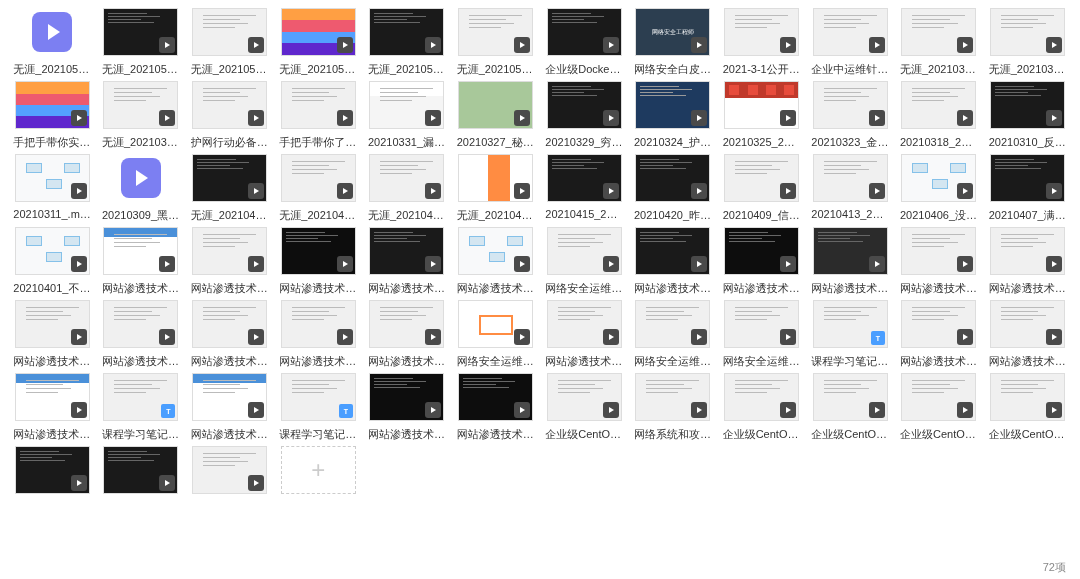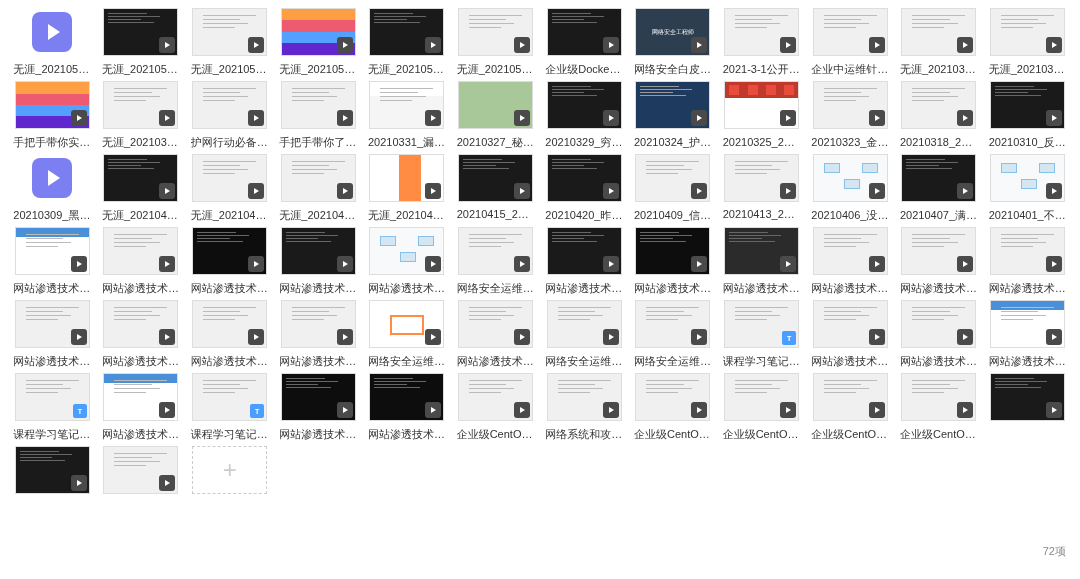--- a/index.html
+++ b/index.html
@@ -23,21 +23,21 @@
 .thumb.term { background: #2b2b2b; }
 .thumb.empty { border: 1px dashed #ccc; background: #fff; }
 .play-badge { position: absolute; bottom: 2px; right: 2px; width: 16px; height: 16px; background: #4a4a4a; border-radius: 3px; display: flex; align-items: center; justify-content: center; }
 .play-badge::after { content: ''; width: 0; height: 0; border-left: 5px solid #fff; border-top: 3px solid transparent; border-bottom: 3px solid transparent; margin-left: 1px; }
 .txt-badge { position: absolute; bottom: 2px; right: 2px; width: 14px; height: 14px; background: #4a9eff; border-radius: 2px; display: flex; align-items: center; justify-content: center; color: #fff; font-size: 7px; font-weight: bold; }
 .txt-badge::after { content: 'T'; }
 .vid-icon { width: 40px; height: 40px; background: #7c7ff2; border-radius: 8px; display: flex; align-items: center; justify-content: center; }
 .vid-icon::after { content: ''; width: 0; height: 0; border-left: 12px solid #fff; border-top: 8px solid transparent; border-bottom: 8px solid transparent; margin-left: 3px; }
 .label { font-size: 11px; color: #333; margin-top: 6px; max-width: 78px; white-space: nowrap; overflow: hidden; text-overflow: ellipsis; text-align: center; }
 .plus { font-size: 24px; color: #ccc; font-weight: 300; }
-.statusbar { position: absolute; bottom: 20px; right: 14px; font-size: 11px; color: #888; }
+.statusbar { position: absolute; bottom: 4px; right: 14px; font-size: 11px; color: #888; }
 .lines { position: absolute; top: 4px; left: 4px; right: 4px; }
 .lines span { display: block; height: 1px; background: #999; margin-bottom: 2px; }
 .thumb.dark .lines span, .thumb.code .lines span, .thumb.term .lines span { background: #666; }
 .flownode { position: absolute; width: 16px; height: 10px; background: #d4e6f1; border: 1px solid #85c1e9; }
 .redbadge { position: absolute; top: 0; left: 0; right: 0; height: 16px; background: #c0392b; display:flex; justify-content:space-around; align-items:center; }
 .redbadge span { width:10px; height:10px; background:#e74c3c; }
 .navytext { color: #fff; font-size: 6px; text-align: center; padding: 4px; }
 .docpad { position:absolute; top:6px; left:10px; right:10px; }
 .docpad span { display:block; height:1px; background:#bbb; margin-bottom:3px; }
 </style>
@@ -298,200 +298,209 @@
           <span style="width:60%"></span>
           <span style="width:80%"></span>
           <span style="width:50%"></span>
           <span style="width:70%"></span>
         </div>
         <div class="play-badge"></div>
       </div>
       <div class="label">20210310_反黑...</div>
     </div>
     <div class="item">
-      <div class="thumb vidicon" style="border: none; background: transparent;">
-        <div class="vid-icon"></div>
-      </div>
-      <div class="label">20210309_黑客...</div>
-    </div>
-    <div class="item">
-      <div class="thumb dark">
-        <div class="lines">
-          <span style="width:60%"></span>
-          <span style="width:80%"></span>
-          <span style="width:50%"></span>
-          <span style="width:70%"></span>
-        </div>
-        <div class="play-badge"></div>
-      </div>
-      <div class="label">无涯_20210424_...</div>
-    </div>
-    <div class="item">
-      <div class="thumb gray">
-        <div class="docpad">
-          <span></span>
-          <span style="width:70%"></span>
-          <span style="width:85%"></span>
-          <span style="width:60%"></span>
-        </div>
-        <div class="play-badge"></div>
-      </div>
-      <div class="label">无涯_20210423_...</div>
-    </div>
-    <div class="item">
-      <div class="thumb gray">
-        <div class="docpad">
-          <span></span>
-          <span style="width:70%"></span>
-          <span style="width:85%"></span>
-          <span style="width:60%"></span>
-        </div>
-        <div class="play-badge"></div>
-      </div>
-      <div class="label">无涯_20210423,...</div>
-    </div>
-    <div class="item">
-      <div class="thumb banner">
-        <div class="play-badge"></div>
-      </div>
-      <div class="label">无涯_20210402_...</div>
-    </div>
-    <div class="item">
-      <div class="thumb dark">
-        <div class="lines">
-          <span style="width:60%"></span>
-          <span style="width:80%"></span>
-          <span style="width:50%"></span>
-          <span style="width:70%"></span>
-        </div>
-        <div class="play-badge"></div>
-      </div>
-      <div class="label">20210415_2003...</div>
-    </div>
-    <div class="item">
-      <div class="thumb dark">
-        <div class="lines">
-          <span style="width:60%"></span>
-          <span style="width:80%"></span>
-          <span style="width:50%"></span>
-          <span style="width:70%"></span>
-        </div>
-        <div class="play-badge"></div>
-      </div>
-      <div class="label">20210420_昨晚...</div>
-    </div>
-    <div class="item">
-      <div class="thumb gray">
-        <div class="docpad">
-          <span></span>
-          <span style="width:70%"></span>
-          <span style="width:85%"></span>
-          <span style="width:60%"></span>
-        </div>
-        <div class="play-badge"></div>
-      </div>
-      <div class="label">20210409_信不...</div>
-    </div>
-    <div class="item">
-      <div class="thumb gray">
-        <div class="docpad">
-          <span></span>
-          <span style="width:70%"></span>
-          <span style="width:85%"></span>
-          <span style="width:60%"></span>
-        </div>
-        <div class="play-badge"></div>
-      </div>
-      <div class="label">20210413_2005...</div>
-    </div>
-    <div class="item">
       <div class="thumb flow">
         <div class="flownode" style="top: 8px; left: 10px;"></div>
         <div class="flownode" style="top: 24px; left: 30px;"></div>
         <div class="flownode" style="top: 8px; left: 48px;"></div>
         <div class="play-badge"></div>
       </div>
-      <div class="label">20210406_没注...</div>
-    </div>
-    <div class="item">
-      <div class="thumb dark">
-        <div class="lines">
-          <span style="width:60%"></span>
-          <span style="width:80%"></span>
-          <span style="width:50%"></span>
-          <span style="width:70%"></span>
-        </div>
-        <div class="play-badge"></div>
-      </div>
-      <div class="label">20210407_满足...</div>
+      <div class="label">20210311_.mp4</div>
+    </div>
+    <div class="item">
+      <div class="thumb vidicon" style="border: none; background: transparent;">
+        <div class="vid-icon"></div>
+      </div>
+      <div class="label">20210309_黑客...</div>
+    </div>
+    <div class="item">
+      <div class="thumb dark">
+        <div class="lines">
+          <span style="width:60%"></span>
+          <span style="width:80%"></span>
+          <span style="width:50%"></span>
+          <span style="width:70%"></span>
+        </div>
+        <div class="play-badge"></div>
+      </div>
+      <div class="label">无涯_20210424_...</div>
+    </div>
+    <div class="item">
+      <div class="thumb gray">
+        <div class="docpad">
+          <span></span>
+          <span style="width:70%"></span>
+          <span style="width:85%"></span>
+          <span style="width:60%"></span>
+        </div>
+        <div class="play-badge"></div>
+      </div>
+      <div class="label">无涯_20210423_...</div>
+    </div>
+    <div class="item">
+      <div class="thumb gray">
+        <div class="docpad">
+          <span></span>
+          <span style="width:70%"></span>
+          <span style="width:85%"></span>
+          <span style="width:60%"></span>
+        </div>
+        <div class="play-badge"></div>
+      </div>
+      <div class="label">无涯_20210423,...</div>
+    </div>
+    <div class="item">
+      <div class="thumb banner">
+        <div class="play-badge"></div>
+      </div>
+      <div class="label">无涯_20210402_...</div>
+    </div>
+    <div class="item">
+      <div class="thumb dark">
+        <div class="lines">
+          <span style="width:60%"></span>
+          <span style="width:80%"></span>
+          <span style="width:50%"></span>
+          <span style="width:70%"></span>
+        </div>
+        <div class="play-badge"></div>
+      </div>
+      <div class="label">20210415_2003...</div>
+    </div>
+    <div class="item">
+      <div class="thumb dark">
+        <div class="lines">
+          <span style="width:60%"></span>
+          <span style="width:80%"></span>
+          <span style="width:50%"></span>
+          <span style="width:70%"></span>
+        </div>
+        <div class="play-badge"></div>
+      </div>
+      <div class="label">20210420_昨晚...</div>
+    </div>
+    <div class="item">
+      <div class="thumb gray">
+        <div class="docpad">
+          <span></span>
+          <span style="width:70%"></span>
+          <span style="width:85%"></span>
+          <span style="width:60%"></span>
+        </div>
+        <div class="play-badge"></div>
+      </div>
+      <div class="label">20210409_信不...</div>
+    </div>
+    <div class="item">
+      <div class="thumb gray">
+        <div class="docpad">
+          <span></span>
+          <span style="width:70%"></span>
+          <span style="width:85%"></span>
+          <span style="width:60%"></span>
+        </div>
+        <div class="play-badge"></div>
+      </div>
+      <div class="label">20210413_2005...</div>
     </div>
     <div class="item">
       <div class="thumb flow">
         <div class="flownode" style="top: 8px; left: 10px;"></div>
         <div class="flownode" style="top: 24px; left: 30px;"></div>
         <div class="flownode" style="top: 8px; left: 48px;"></div>
         <div class="play-badge"></div>
       </div>
-      <div class="label">20210401_不会...</div>
-    </div>
-    <div class="item">
-      <div class="thumb bluebar">
-        <div class="docpad">
-          <span></span>
-          <span style="width:70%"></span>
-          <span style="width:85%"></span>
-          <span style="width:60%"></span>
-        </div>
-        <div class="play-badge"></div>
-      </div>
-      <div class="label">网站渗透技术-03...</div>
-    </div>
-    <div class="item">
-      <div class="thumb gray">
-        <div class="docpad">
-          <span></span>
-          <span style="width:70%"></span>
-          <span style="width:85%"></span>
-          <span style="width:60%"></span>
-        </div>
-        <div class="play-badge"></div>
-      </div>
-      <div class="label">网站渗透技术-05...</div>
-    </div>
-    <div class="item">
-      <div class="thumb code">
-        <div class="lines">
-          <span style="width:60%"></span>
-          <span style="width:80%"></span>
-          <span style="width:50%"></span>
-          <span style="width:70%"></span>
-        </div>
-        <div class="play-badge"></div>
-      </div>
-      <div class="label">网站渗透技术-04...</div>
-    </div>
-    <div class="item">
-      <div class="thumb dark">
-        <div class="lines">
-          <span style="width:60%"></span>
-          <span style="width:80%"></span>
-          <span style="width:50%"></span>
-          <span style="width:70%"></span>
-        </div>
-        <div class="play-badge"></div>
-      </div>
-      <div class="label">网站渗透技术-01...</div>
+      <div class="label">20210406_没注...</div>
+    </div>
+    <div class="item">
+      <div class="thumb dark">
+        <div class="lines">
+          <span style="width:60%"></span>
+          <span style="width:80%"></span>
+          <span style="width:50%"></span>
+          <span style="width:70%"></span>
+        </div>
+        <div class="play-badge"></div>
+      </div>
+      <div class="label">20210407_满足...</div>
     </div>
     <div class="item">
       <div class="thumb flow">
         <div class="flownode" style="top: 8px; left: 10px;"></div>
         <div class="flownode" style="top: 24px; left: 30px;"></div>
         <div class="flownode" style="top: 8px; left: 48px;"></div>
         <div class="play-badge"></div>
       </div>
+      <div class="label">20210401_不会...</div>
+    </div>
+    <div class="item">
+      <div class="thumb bluebar">
+        <div class="docpad">
+          <span></span>
+          <span style="width:70%"></span>
+          <span style="width:85%"></span>
+          <span style="width:60%"></span>
+        </div>
+        <div class="play-badge"></div>
+      </div>
+      <div class="label">网站渗透技术-03...</div>
+    </div>
+    <div class="item">
+      <div class="thumb gray">
+        <div class="docpad">
+          <span></span>
+          <span style="width:70%"></span>
+          <span style="width:85%"></span>
+          <span style="width:60%"></span>
+        </div>
+        <div class="play-badge"></div>
+      </div>
+      <div class="label">网站渗透技术-05...</div>
+    </div>
+    <div class="item">
+      <div class="thumb code">
+        <div class="lines">
+          <span style="width:60%"></span>
+          <span style="width:80%"></span>
+          <span style="width:50%"></span>
+          <span style="width:70%"></span>
+        </div>
+        <div class="play-badge"></div>
+      </div>
+      <div class="label">网站渗透技术-04...</div>
+    </div>
+    <div class="item">
+      <div class="thumb dark">
+        <div class="lines">
+          <span style="width:60%"></span>
+          <span style="width:80%"></span>
+          <span style="width:50%"></span>
+          <span style="width:70%"></span>
+        </div>
+        <div class="play-badge"></div>
+      </div>
+      <div class="label">网站渗透技术-01...</div>
+    </div>
+    <div class="item">
+      <div class="thumb flow">
+        <div class="flownode" style="top: 8px; left: 10px;"></div>
+        <div class="flownode" style="top: 24px; left: 30px;"></div>
+        <div class="flownode" style="top: 8px; left: 48px;"></div>
+        <div class="play-badge"></div>
+      </div>
       <div class="label">网站渗透技术-06...</div>
     </div>
     <div class="item">
       <div class="thumb gray">
         <div class="docpad">
           <span></span>
           <span style="width:70%"></span>
           <span style="width:85%"></span>
           <span style="width:60%"></span>
         </div>

